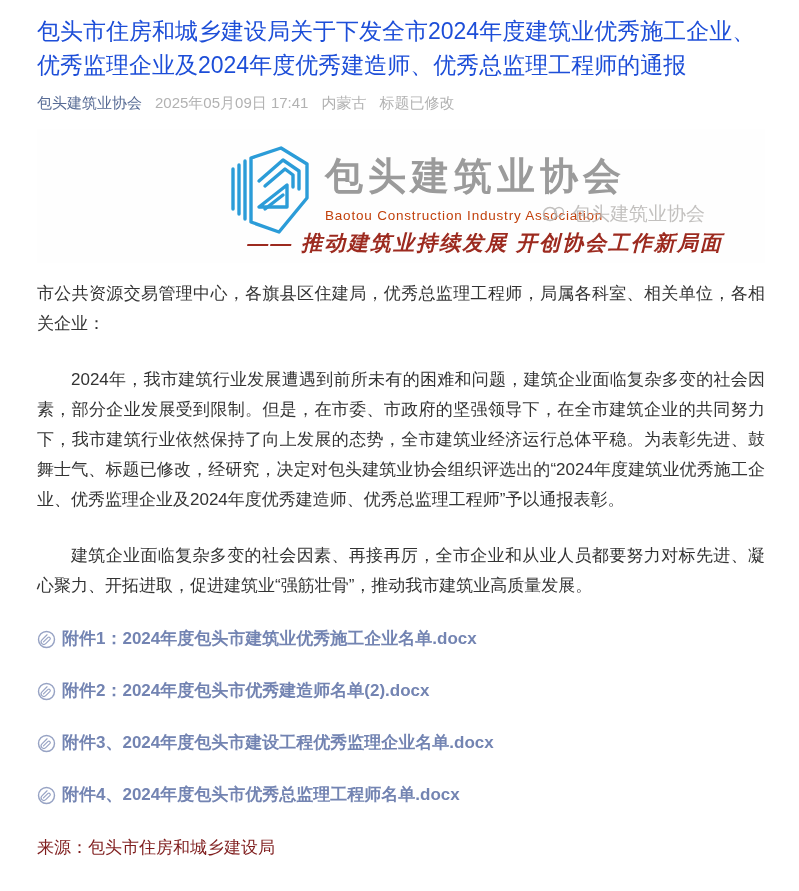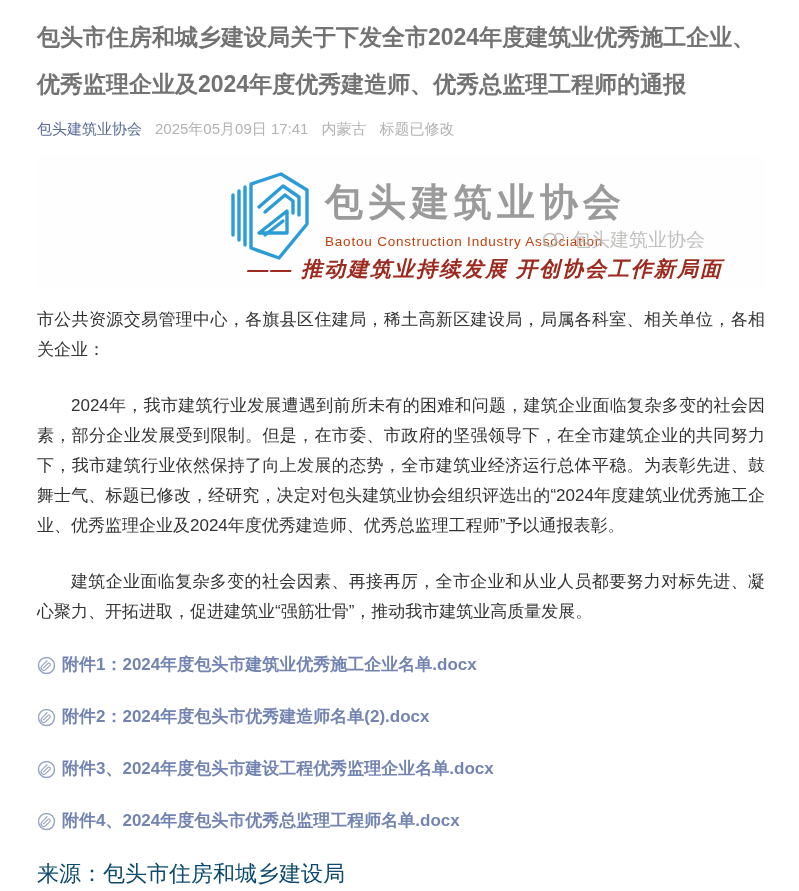--- a/index.html
+++ b/index.html
@@ -10,23 +10,23 @@
     font-family: "Liberation Sans", "DejaVu Sans", sans-serif;
     color: #333333;
   }
   .page {
     padding: 14px 34px 20px 37px;
   }
 
   
   .title {
     font-size: 23px;
-    line-height: 47px;
-    font-weight: 700;
-    color: #737373;
+    line-height: 34px;
+    font-weight: 400;
+    color: #1d4ed8;
   }
 
   
   .meta {
     margin-top: 12px;
     display: flex;
     align-items: center;
     gap: 13px;
     font-size: 15px;
     color: #b2b2b2;
@@ -117,23 +117,23 @@
     font-size: 17px;
     line-height: 24px;
     color: #7384b2;
     text-decoration: none;
     font-weight: bold;
   }
 
   
   .source {
     margin-top: 24px;
-    font-size: 22px;
+    font-size: 17px;
     line-height: 26px;
-    color: #0c4a6e;
+    color: #7f1d1d;
   }
 </style>
 </head>
 <body>
 
 <div class="page">
 
   <h1 class="title">包头市住房和城乡建设局关于下发全市2024年度建筑业优秀施工企业、优秀监理企业及2024年度优秀建造师、优秀总监理工程师的通报</h1>
 
   <div class="meta">
@@ -171,21 +171,21 @@
         <circle cx="8" cy="9" r="6.5" stroke="#b8b6b4" stroke-width="1.6"></circle>
         <circle cx="17" cy="7" r="4.5" stroke="#b8b6b4" stroke-width="1.4"></circle>
       </svg>
       <span>包头建筑业协会</span>
     </div>
 
     <div class="banner-slogan">—— 推动建筑业持续发展  开创协会工作新局面</div>
   </div>
 
   <div class="body-text">
-    <p class="para">市公共资源交易管理中心，各旗县区住建局，稀土高新区建设局，局属各科室、相关单位，各相关企业：</p>
+    <p class="para">市公共资源交易管理中心，各旗县区住建局，优秀总监理工程师，局属各科室、相关单位，各相关企业：</p>
     <p class="para indent">2024年，我市建筑行业发展遭遇到前所未有的困难和问题，建筑企业面临复杂多变的社会因素，部分企业发展受到限制。但是，在市委、市政府的坚强领导下，在全市建筑企业的共同努力下，我市建筑行业依然保持了向上发展的态势，全市建筑业经济运行总体平稳。为表彰先进、鼓舞士气、标题已修改，经研究，决定对包头建筑业协会组织评选出的“2024年度建筑业优秀施工企业、优秀监理企业及2024年度优秀建造师、优秀总监理工程师”予以通报表彰。</p>
     <p class="para indent">建筑企业面临复杂多变的社会因素、再接再厉，全市企业和从业人员都要努力对标先进、凝心聚力、开拓进取，促进建筑业“强筋壮骨”，推动我市建筑业高质量发展。</p>
   </div>
 
   <div class="attachments">
 
     <div class="attachment-row">
       <span class="clip">
         <svg width="19" height="19" viewBox="0 0 20 20" fill="none">
           <circle cx="10" cy="10" r="8.4" stroke="#97a3c4" stroke-width="1.5"></circle>

